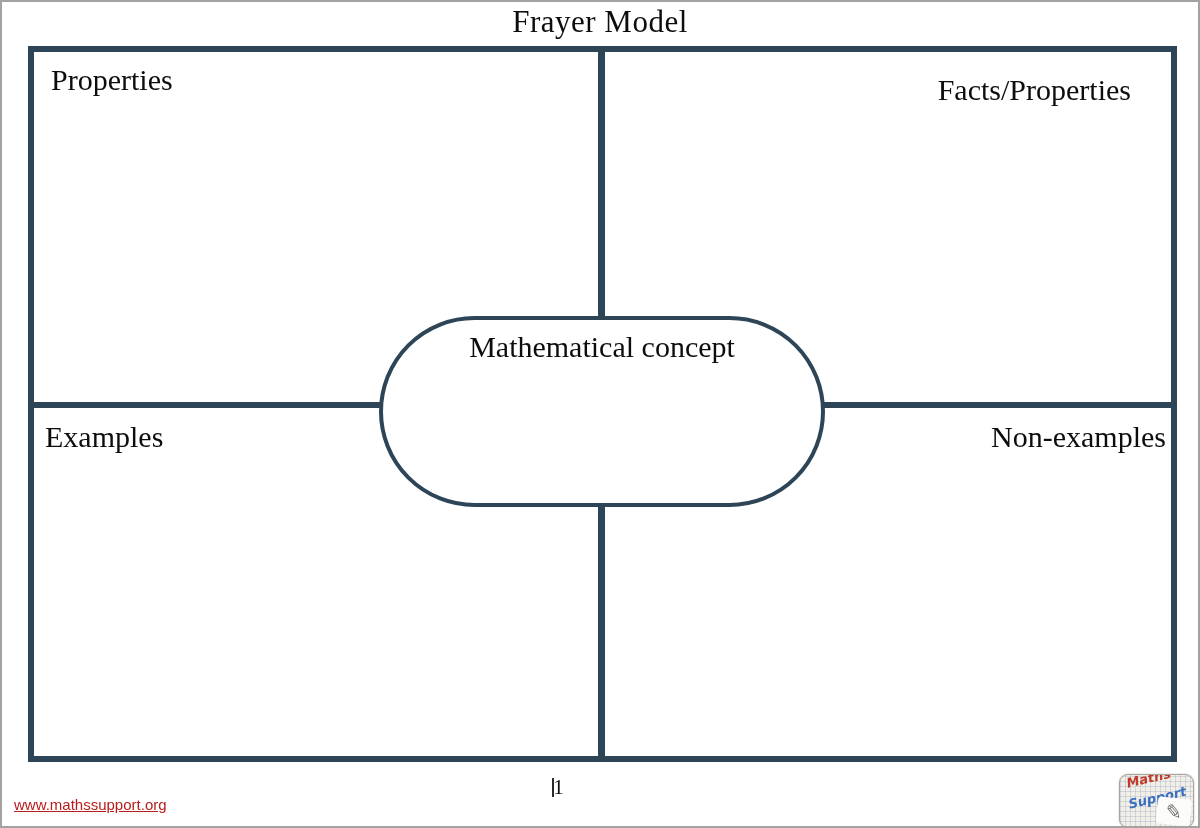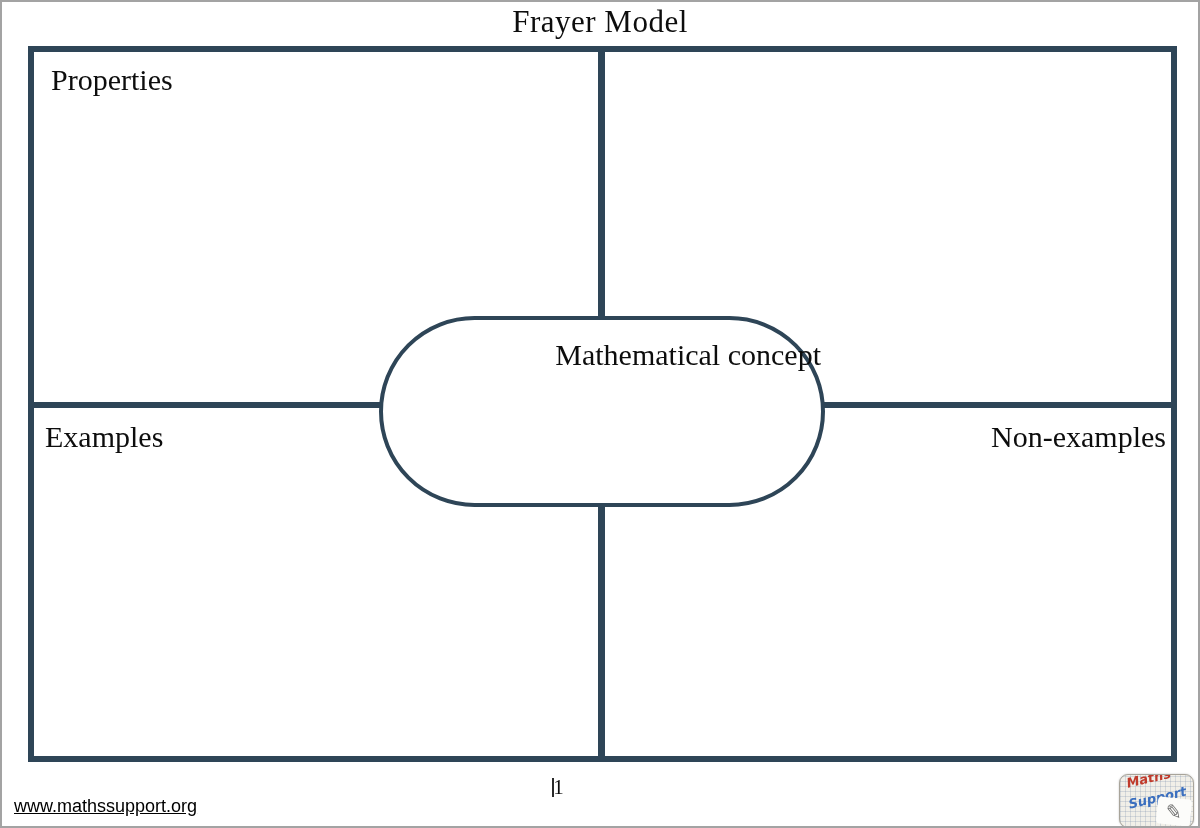--- a/index.html
+++ b/index.html
@@ -48,23 +48,22 @@
     width:446px;height:191px;
     box-sizing:border-box;
     background:#ffffff;
     border:4px solid #2e4557;
     border-radius:96px;
     z-index:2;
     text-align:center;
   }
   .stadium .stadium-label{
     display:block;
-    margin-top:18px;
+    margin-top:10px;
     font-size:30px;
-    text-align:right;
   }
   .qlabel{
     position:absolute;z-index:3;
     font-size:30px;
     white-space:nowrap;
   }
   .lbl-definition{left:49px;top:61px;}
   .lbl-facts{right:67px;top:71px;}
   .lbl-examples{left:43px;top:418px;}
   .lbl-nonexamples{right:32px;top:418px;}
@@ -77,22 +76,22 @@
   .caret{
     display:inline-block;
     width:2px;height:19px;
     background:#2a2a2a;
     vertical-align:-3px;
     margin-right:-1px;
   }
   .footer-link{
     position:absolute;left:12px;top:794px;
     font-family:"Liberation Sans", sans-serif;
-    font-size:18px;
-    color:#000000;
+    font-size:15px;
+    color:#b91c1c;
     text-decoration:underline;
     z-index:3;
     cursor:pointer;
   }
   .logo{
     position:absolute;left:1117px;top:772px;
     width:75px;height:54px;
     box-sizing:border-box;
     border:1px solid #a8a49a;
     border-radius:9px;
@@ -143,20 +142,21 @@
   <div class="frame"></div>
   <div class="vline"></div>
   <div class="hline"></div>
 
   <div class="quad q-tl"></div>
   <div class="quad q-tr"></div>
   <div class="quad q-bl"></div>
   <div class="quad q-br"></div>
 
   <div class="qlabel lbl-definition">Properties</div>
+  <div class="qlabel lbl-facts">Facts/Properties</div>
   <div class="qlabel lbl-nonexamples">Non-examples</div>
   <div class="qlabel lbl-examples">Examples</div>
 
   <div class="stadium">
     <span class="stadium-label">Mathematical concept</span>
   </div>
 
   <div class="page-number">
     <span class="caret"></span><span>1</span>
   </div>

